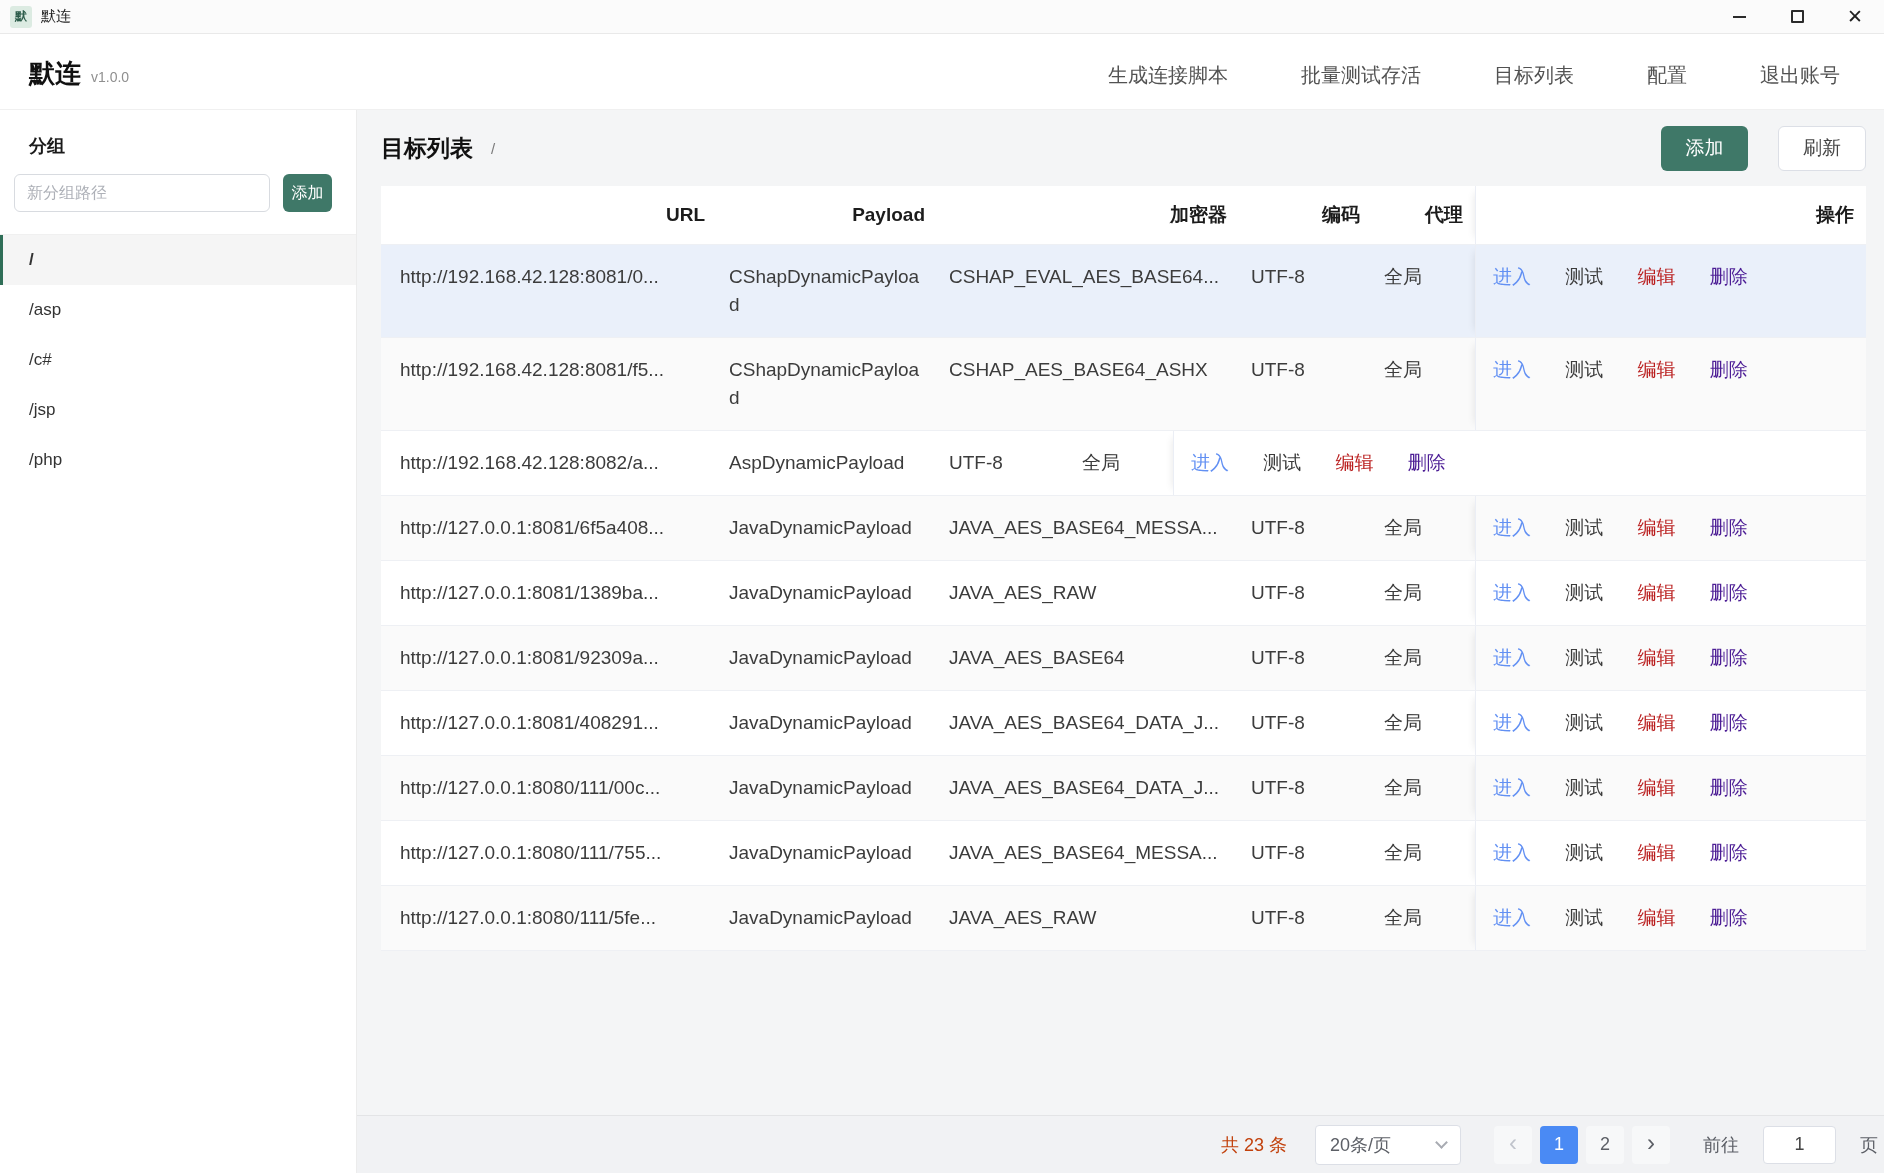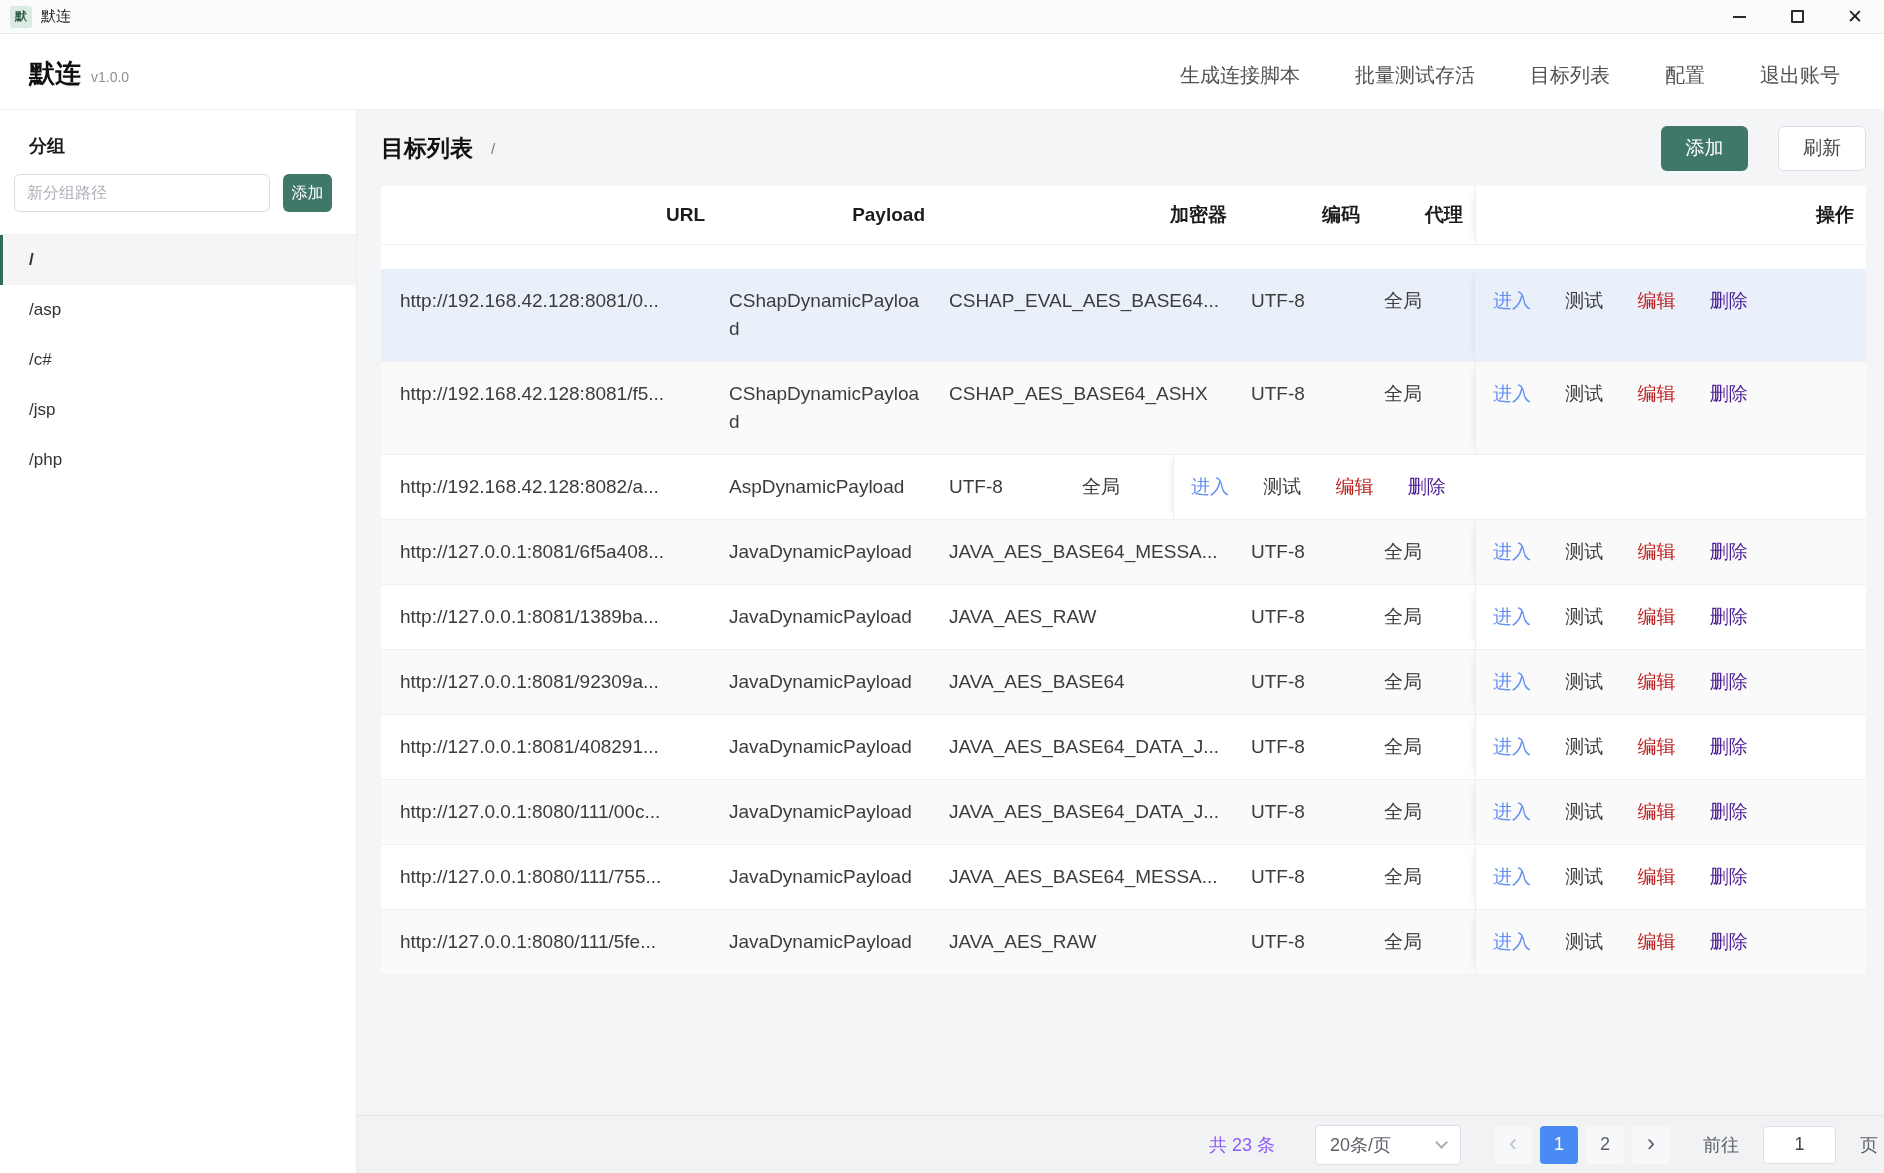--- a/index.html
+++ b/index.html
@@ -17,21 +17,21 @@
   .tb-btn { width:58px; height:100%; display:flex; align-items:center; justify-content:center; }
   .ic-min { width:13px; height:2px; background:#2b2b2b; }
   .ic-max { width:13px; height:13px; border:2px solid #2b2b2b; border-radius:1px; }
   .ic-close { font-size:19px; color:#1f1f1f; line-height:1; }
 
   
   .appbar { height:76px; display:flex; align-items:baseline; padding:22px 44px 0 29px;
     background:#fff; border-bottom:1px solid #f0f0f0; }
   .brand { font-size:26px; font-weight:bold; color:#111; }
   .version { font-size:14px; color:#8f8f8f; margin-left:10px; }
-  .nav { margin-left:auto; display:flex; gap:55px; font-size:20px; color:#525252; }
+  .nav { margin-left:auto; display:flex; gap:73px; font-size:20px; color:#525252; }
   .nav-item { cursor:default; white-space:nowrap; }
 
   
   .layout { display:flex; height:1063px; }
 
   
   .sidebar { width:357px; background:#fff; border-right:1px solid #ececec;
     padding-top:24px; flex-shrink:0; }
   .group-label { font-size:18px; font-weight:bold; color:#1a1a1a; margin:0 0 16px 29px; }
   .group-form { display:flex; gap:13px; padding:0 24px 22px 14px; align-items:center; }
@@ -54,41 +54,41 @@
   .btn-add { width:87px; height:45px; background:#3f7868; color:#fff; border:none;
     border-radius:6px; font-size:19px; font-family:inherit; }
   .btn-refresh { width:88px; height:45px; background:#fff; color:#454545;
     border:1px solid #dcdfe6; border-radius:6px; font-size:19px; font-family:inherit; }
 
   
   .table { background:#fff; width:1485px; }
   .trow { display:flex; border-bottom:1px solid #eef0f4; font-size:19px; color:#3c3c3c;
     background:#fff; align-items:stretch; }
   .trow.alt { background:#fafafa; }
-  .trow.highlighted { background:#eaf0fa;margin-top:24px; }
+  .trow.highlighted { background:#eaf0fa; }
   .cell { padding:18px 12px; line-height:28px; }
   .thead .cell { padding-top:15px; padding-bottom:15px; font-weight:bold; color:#1c1c1c;text-align:right; }
   .c-url     { width:336px; padding-left:19px; white-space:nowrap; overflow:hidden; }
   .c-payload { width:220px; word-break:break-all; }
   .c-enc     { width:302px; white-space:nowrap; overflow:hidden; }
   .c-code    { width:133px; }
   .c-proxy   { width:103px; }
   .c-actions { flex:1; border-left:1px solid #ebeef5; padding-left:17px; white-space:nowrap;
     box-shadow:-7px 0 8px -7px rgba(0,0,0,0.10); }
   .act { margin-right:29px; cursor:default; }
   .act-enter  { color:#6290f3; }
   .act-test   { color:#3c3c3c; }
   .act-edit   { color:#b91c1c; }
   .act-delete { color:#4c1d95; }
 
   
   .bottombar { position:absolute; left:0; right:0; bottom:0; height:58px;
     background:#f1f2f4; border-top:1px solid #e3e4e6; display:flex; align-items:center;
     justify-content:flex-end; padding-right:6px; }
-  .pg-total { font-size:18px; color:#8b5cf6; margin-right:40px; }
+  .pg-total { font-size:18px; color:#c2410c; margin-right:28px; }
   .pg-size { width:146px; height:40px; background:#fff; border:1px solid #dcdfe6;
     border-radius:4px; display:flex; align-items:center; justify-content:space-between;
     padding:0 14px; font-size:18px; color:#5c5f66; margin-right:33px; }
   .chev { width:9px; height:9px; border-right:2px solid #a8abb2; border-bottom:2px solid #a8abb2;
     transform:rotate(45deg); margin-top:-5px; }
   .pager { display:flex; align-items:center; gap:8px; margin-right:33px; }
   .page-btn { min-width:38px; height:38px; border-radius:4px; display:flex; align-items:center;
     justify-content:center; font-size:18px; color:#5c5f66; background:#f7f8f9; }
   .page-btn.active { background:#4a8af4; color:#fff; }
   .arrow { font-size:24px; line-height:1; padding-bottom:3px; }

